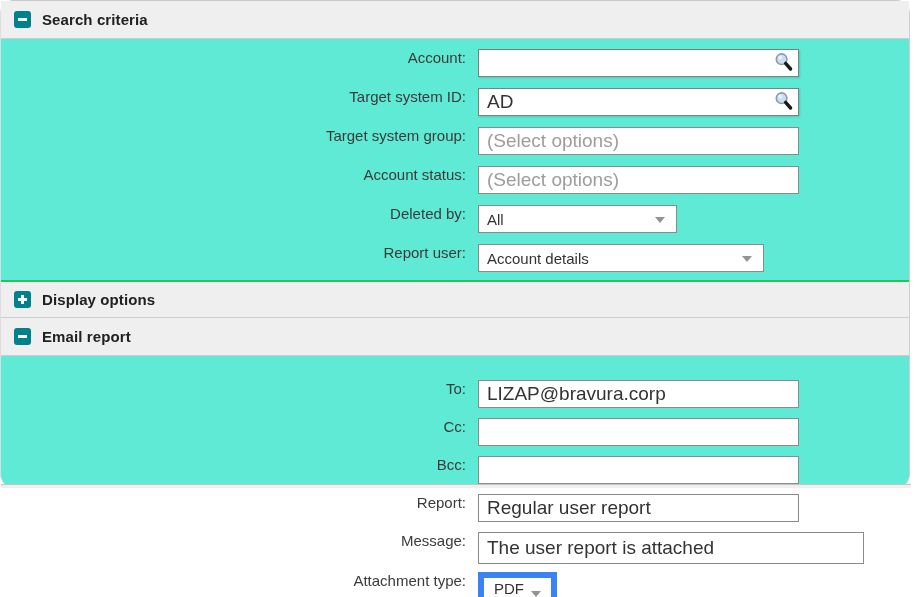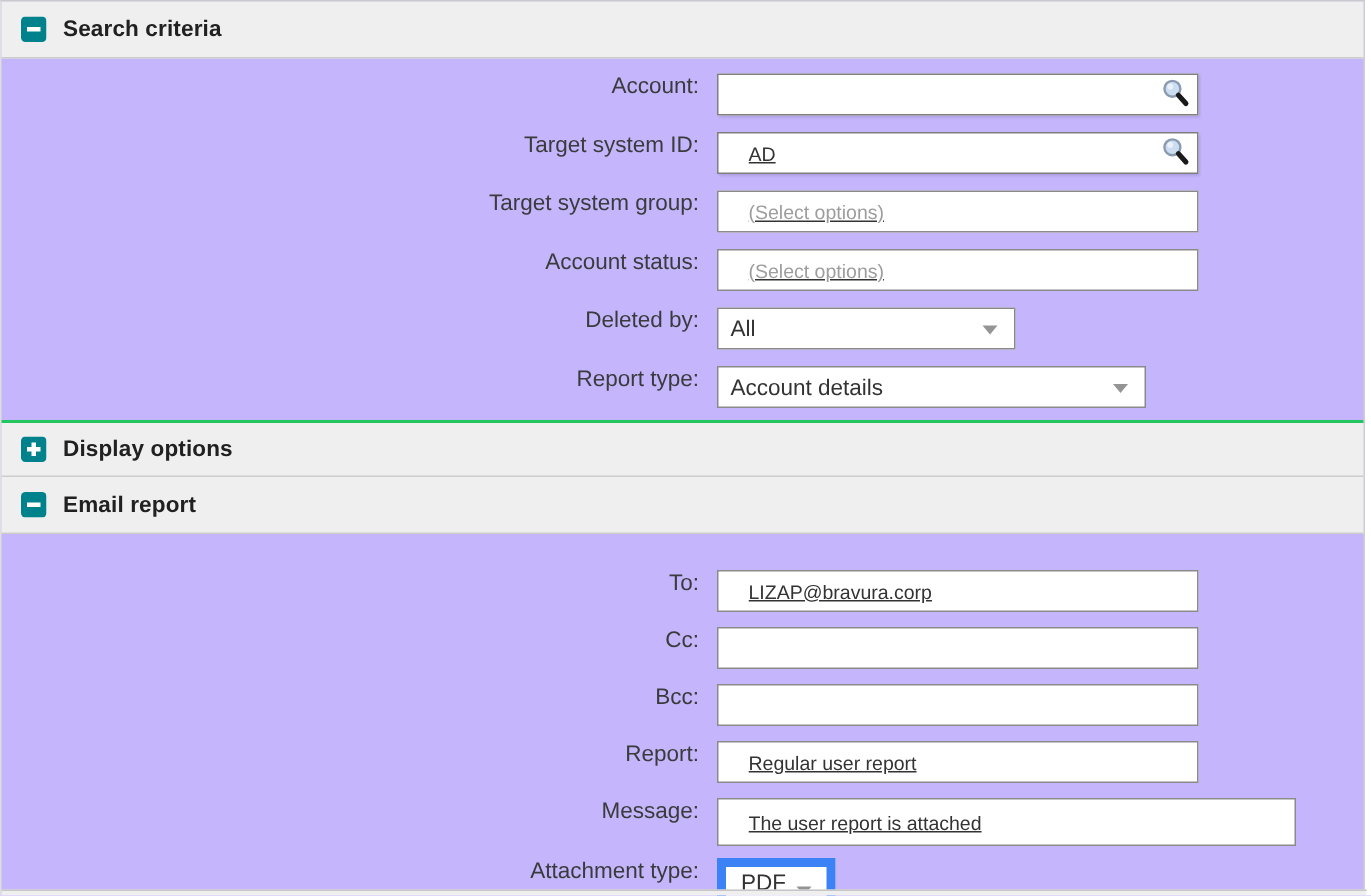--- a/index.html
+++ b/index.html
@@ -2,25 +2,26 @@
 <html><head>
 <meta charset="utf-8">
 <style>
   html, body { margin:0; padding:0; }
   body {
     width:914px; height:597px; position:relative; overflow:hidden;
     background:#ffffff;
     font-family:"Liberation Sans", sans-serif;
   }
   .page {
-    position:absolute; top:0; left:0; width:910px; height:597px;
-    box-sizing:border-box; background:#c4b5fd;
+    position:absolute; top:0; left:0; width:910px; height:488px;
+    box-sizing:border-box; background:#5eead4;
     border-top:1px solid #c9c9c9;
     border-left:1px solid #dedede;
     border-right:1px solid #cfcfcf;
+    border-radius:14px;
   }
   
   .sec-header {
     height:38px; background:#efefef; border-bottom:1px solid #cdcdcd;
     display:flex; align-items:center; padding-left:13px; box-sizing:border-box;
     cursor:pointer;
   }
   .sec-header.bt { border-top:2px solid #22c55e;text-align:right; }
   .toggle {
     width:17px; height:17px; border-radius:3px; flex:0 0 17px;
@@ -43,22 +44,22 @@
   .row { display:flex; margin-bottom:11px; }
   .email .row { margin-bottom:10px; }
   .row.last { margin-bottom:0; }
   .row.msg-row { margin-bottom:8px; }
   .lbl {
     flex:0 0 477px; box-sizing:border-box; padding-right:12px;
     text-align:right; font-size:15px; color:#3b3b3b;
   }
   .ti {
     height:28px; box-sizing:border-box; border:1px solid #8b8b8b;
-    font-family:inherit; font-size:13px; color:#333;
-    padding:0 20px; background:#fff; border-radius:0; outline:none;text-decoration:underline;
+    font-family:inherit; font-size:19px; color:#333;
+    padding:0 8px; background:#fff; border-radius:0; outline:none;
   }
   .ti::placeholder { color:#9d9d9d; opacity:1; }
   .w-std { width:321px; }
   .msg { width:386px; height:32px; }
   
   .search-wrap { position:relative; width:321px; }
   .search-wrap .ti {
     width:100%; padding-right:32px; border-color:#7f7f7f;
     box-shadow:1px 1px 2px rgba(0,0,0,0.15);
   }
@@ -132,21 +133,21 @@
 
     <div class="row">
       <label class="lbl">Deleted by:</label>
       <div class="sel sel-deleted">
         <span>All</span>
         <span class="caret"></span>
       </div>
     </div>
 
     <div class="row last">
-      <label class="lbl">Report type:</label>
+      <label class="lbl">Report user:</label>
       <div class="sel sel-report">
         <span>Account details</span>
         <span class="caret"></span>
       </div>
     </div>
 
   </div>
 
   <div class="sec-header bt">
     <span class="toggle" data-icon="plus-square-icon"></span>

